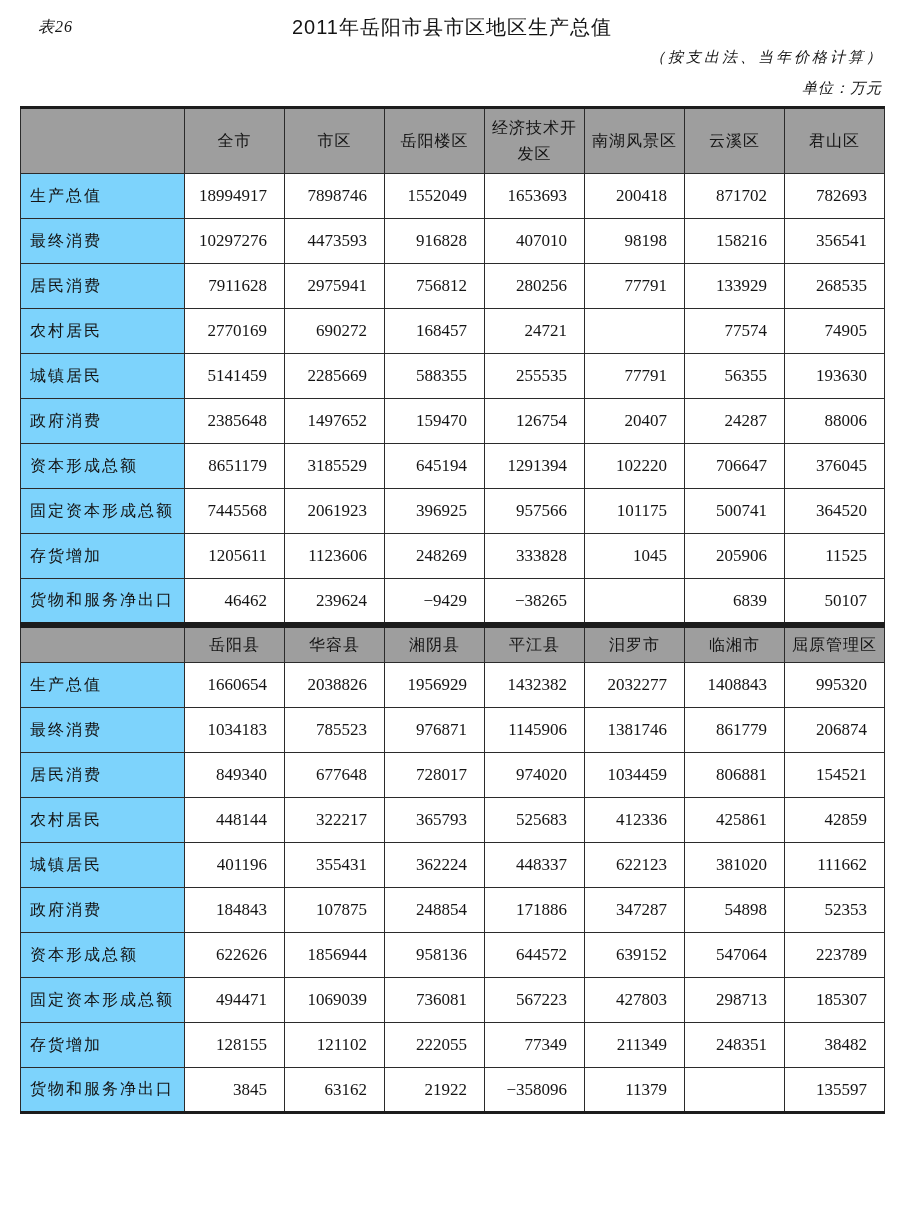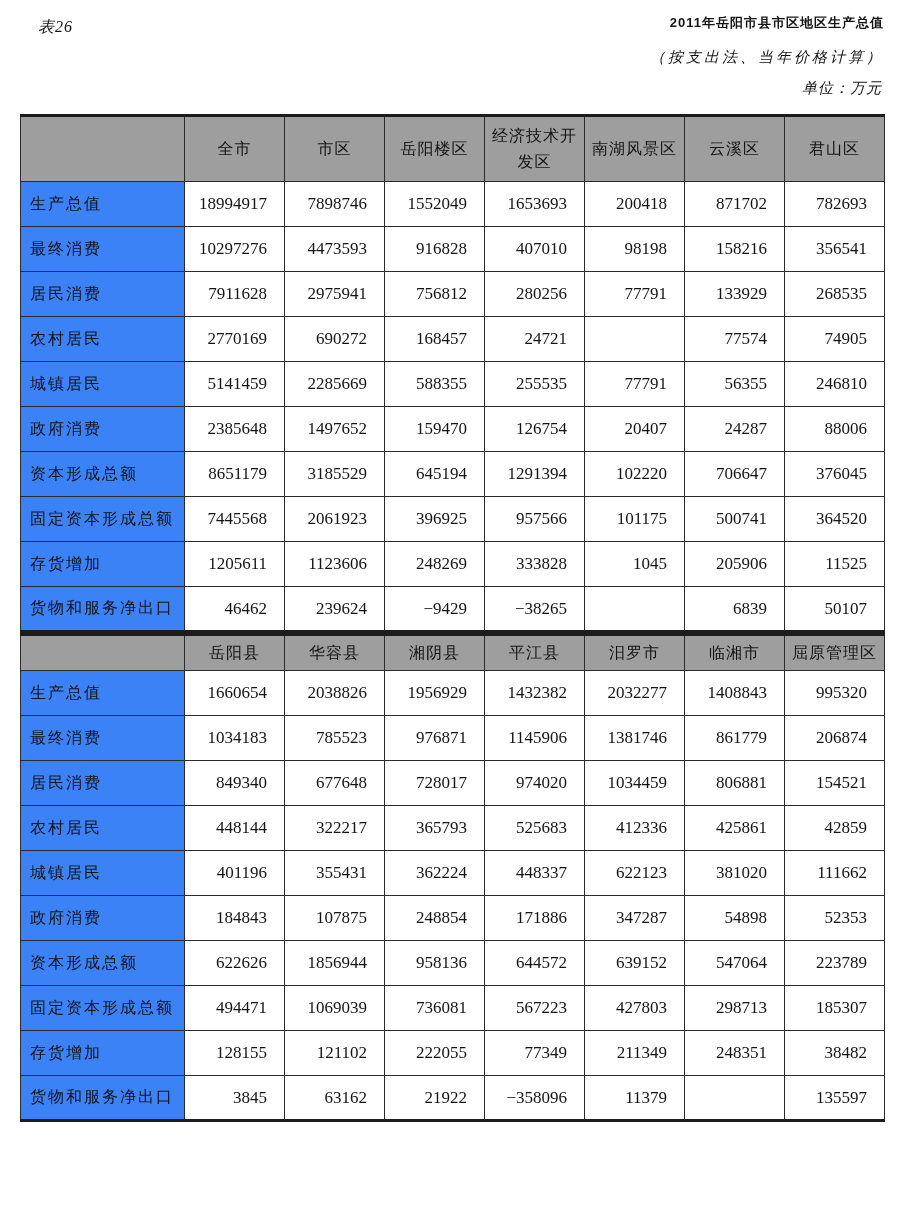--- a/index.html
+++ b/index.html
@@ -10,48 +10,48 @@
     color: #141414;
   }
   .page { padding: 14px 18px 12px 20px; }
 
   .head { position: relative; height: 26px; }
   .cap {
     position: absolute; left: 18px; top: 3px;
     font-size: 16px; font-style: italic; letter-spacing: 1px;
   }
   .title {
-    text-align: right; font-size: 13px; font-weight: bold;
+    text-align: center; font-size: 20px; font-weight: normal;
     letter-spacing: 1px;
     font-family: "Liberation Sans", "DejaVu Sans", sans-serif;
   }
   .subtitle {
     text-align: right; font-size: 15px; font-style: italic;
     letter-spacing: 3px; margin-top: 8px;
   }
   .unit {
     text-align: right; font-size: 15px; font-style: italic;
-    letter-spacing: 1px; margin: 12px 0 16px 0; padding-right: 2px;
+    letter-spacing: 1px; margin: 12px 0 8px 0; padding-right: 2px;
   }
 
   table.t {
     border-collapse: collapse; table-layout: fixed; width: 864px;
     border-top: 3px solid #1c1c1c; border-bottom: 3px solid #1c1c1c;
   }
   .t th, .t td { border: 1px solid #2b2b2b; overflow: hidden; }
   .t thead th {
     background: #9e9e9e; font-weight: normal; font-size: 16px;
     letter-spacing: 1px; text-align: center; vertical-align: middle;
     line-height: 1.6; padding: 2px 1px;
   }
   .t1 thead th { height: 66px; }
   .t2 thead th { height: 36px; }
   .t tbody td { height: 45px; font-size: 17px; vertical-align: middle; }
   .t td.lbl {
-    background: #3b82f6; text-align: left; padding-left: 9px;
+    background: #7dd3fc; text-align: left; padding-left: 9px;
     letter-spacing: 2px; white-space: nowrap; font-size: 16px;
   }
   .t td.val { background: #ffffff; text-align: right; padding-right: 17px; }
 
   .cont-cap {
     margin: 38px 0 9px 18px; font-size: 16px; font-style: italic;
     letter-spacing: 1px;
   }
 </style>
 </head>
@@ -133,21 +133,21 @@
           <td class="val">74905</td>
         </tr>
         <tr>
           <td class="lbl">城镇居民</td>
           <td class="val">5141459</td>
           <td class="val">2285669</td>
           <td class="val">588355</td>
           <td class="val">255535</td>
           <td class="val">77791</td>
           <td class="val">56355</td>
-          <td class="val">246810</td>
+          <td class="val">193630</td>
         </tr>
         <tr>
           <td class="lbl">政府消费</td>
           <td class="val">2385648</td>
           <td class="val">1497652</td>
           <td class="val">159470</td>
           <td class="val">126754</td>
           <td class="val">20407</td>
           <td class="val">24287</td>
           <td class="val">88006</td>

